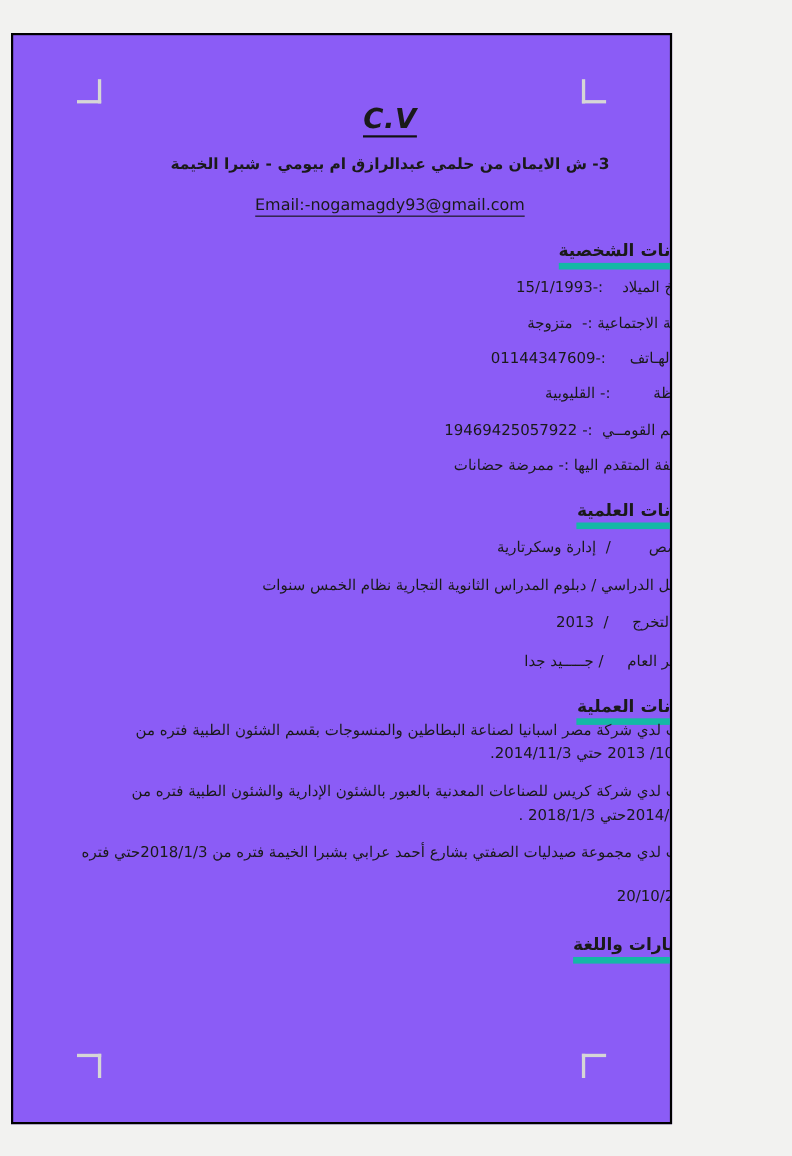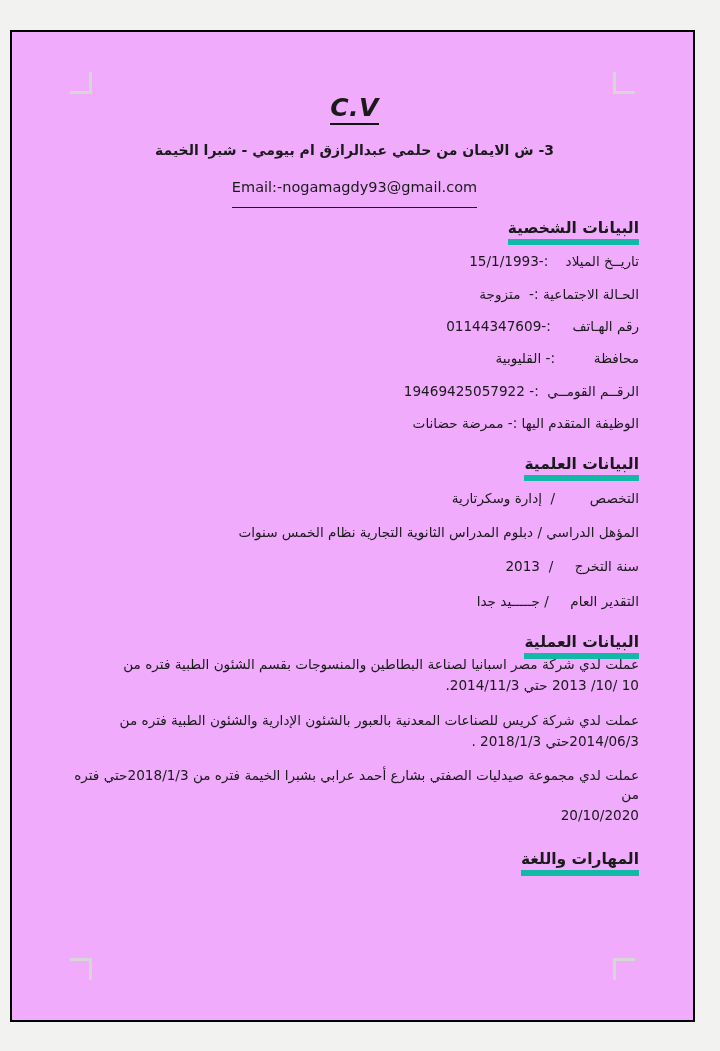--- a/index.html
+++ b/index.html
@@ -16,23 +16,23 @@
     font-family: "DejaVu Sans", "Liberation Sans", sans-serif;
     color: #1a1a1a;
     -webkit-font-smoothing: antialiased;
   }
 
   
   #page-sheet {
     position: absolute;
     left: 10px;
     top: 30px;
-    width: 685px;
+    width: 601px;
     height: 992px;
-    background: #f0abfc;
+    background: #8b5cf6;
     border: 2px solid #000000;
     box-sizing: border-box;
     overflow: hidden;
   }
 
   
   .crop-mark {
     position: absolute;
     width: 22px;
     height: 22px;
@@ -107,21 +107,21 @@
   }
 
   .applicant-email {
     text-align: center;
     font-size: 14.5px;
     margin-top: 19px;
     line-height: 1.3;
   }
   .applicant-email span {
     border-bottom: 1.5px solid #111;
-    padding-bottom: 12px;
+    padding-bottom: 1px;
   }
 
   
   .section-heading {
     direction: rtl;
     text-align: right;
     font-size: 15.5px;
     font-weight: bold;
     line-height: 1.3;
   }

